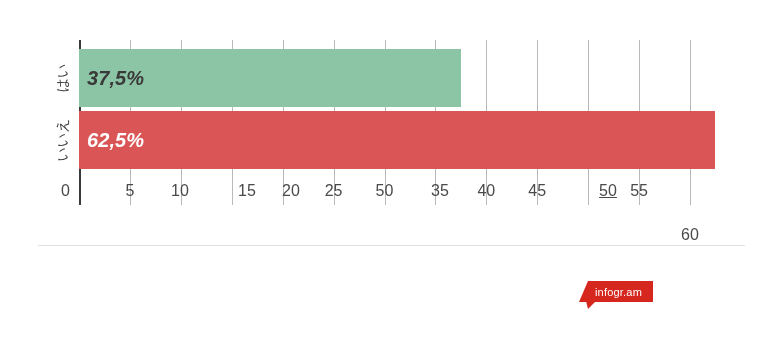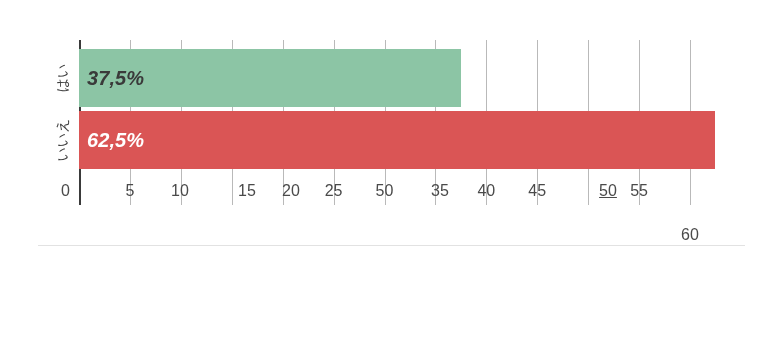--- a/index.html
+++ b/index.html
@@ -246,14 +246,19 @@
       <div class="tick-label" style="left: 361px;">35</div>
       <div class="tick-label" style="left: 407.339px;">40</div>
       <div class="tick-label" style="left: 458.257px;">45</div>
       <div class="tick-label" style="left: 529px; text-decoration: underline;">50</div>
       <div class="tick-label" style="left: 560.092px;">55</div>
       <div class="tick-label" style="left: 611.009px; margin-top: 44px;">60</div>
     </div>
 
   <div class="footer-divider" style="background: rgb(226, 226, 226);"></div>
 
+  <div class="brand-badge">
+    <div class="badge-body" style="background: rgb(213, 39, 30);"></div>
+    <div class="badge-tail" style="background: rgb(213, 39, 30);"></div>
+    <div class="badge-text">infogr.am</div>
+  </div>
 
 </div>
 
 </body></html>

